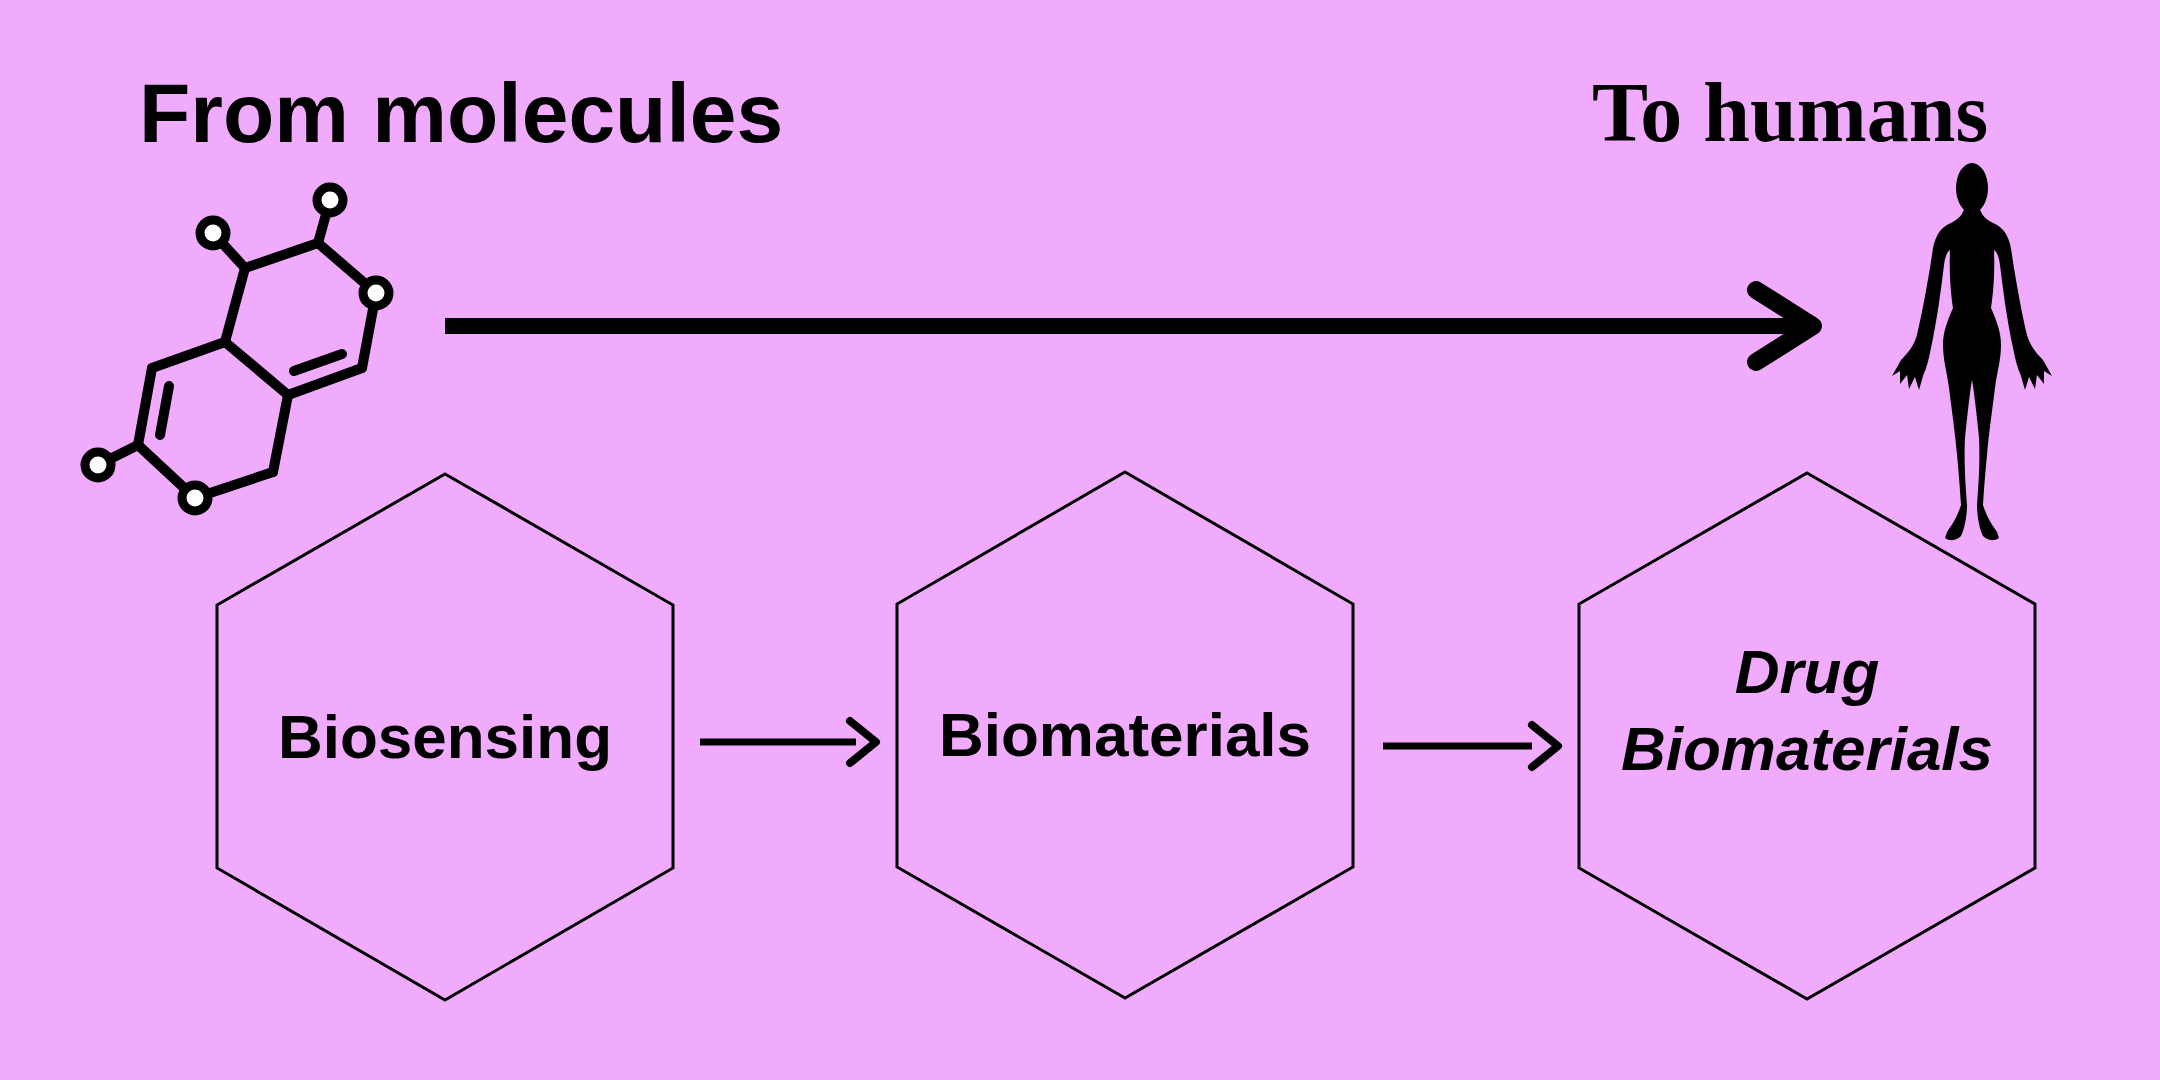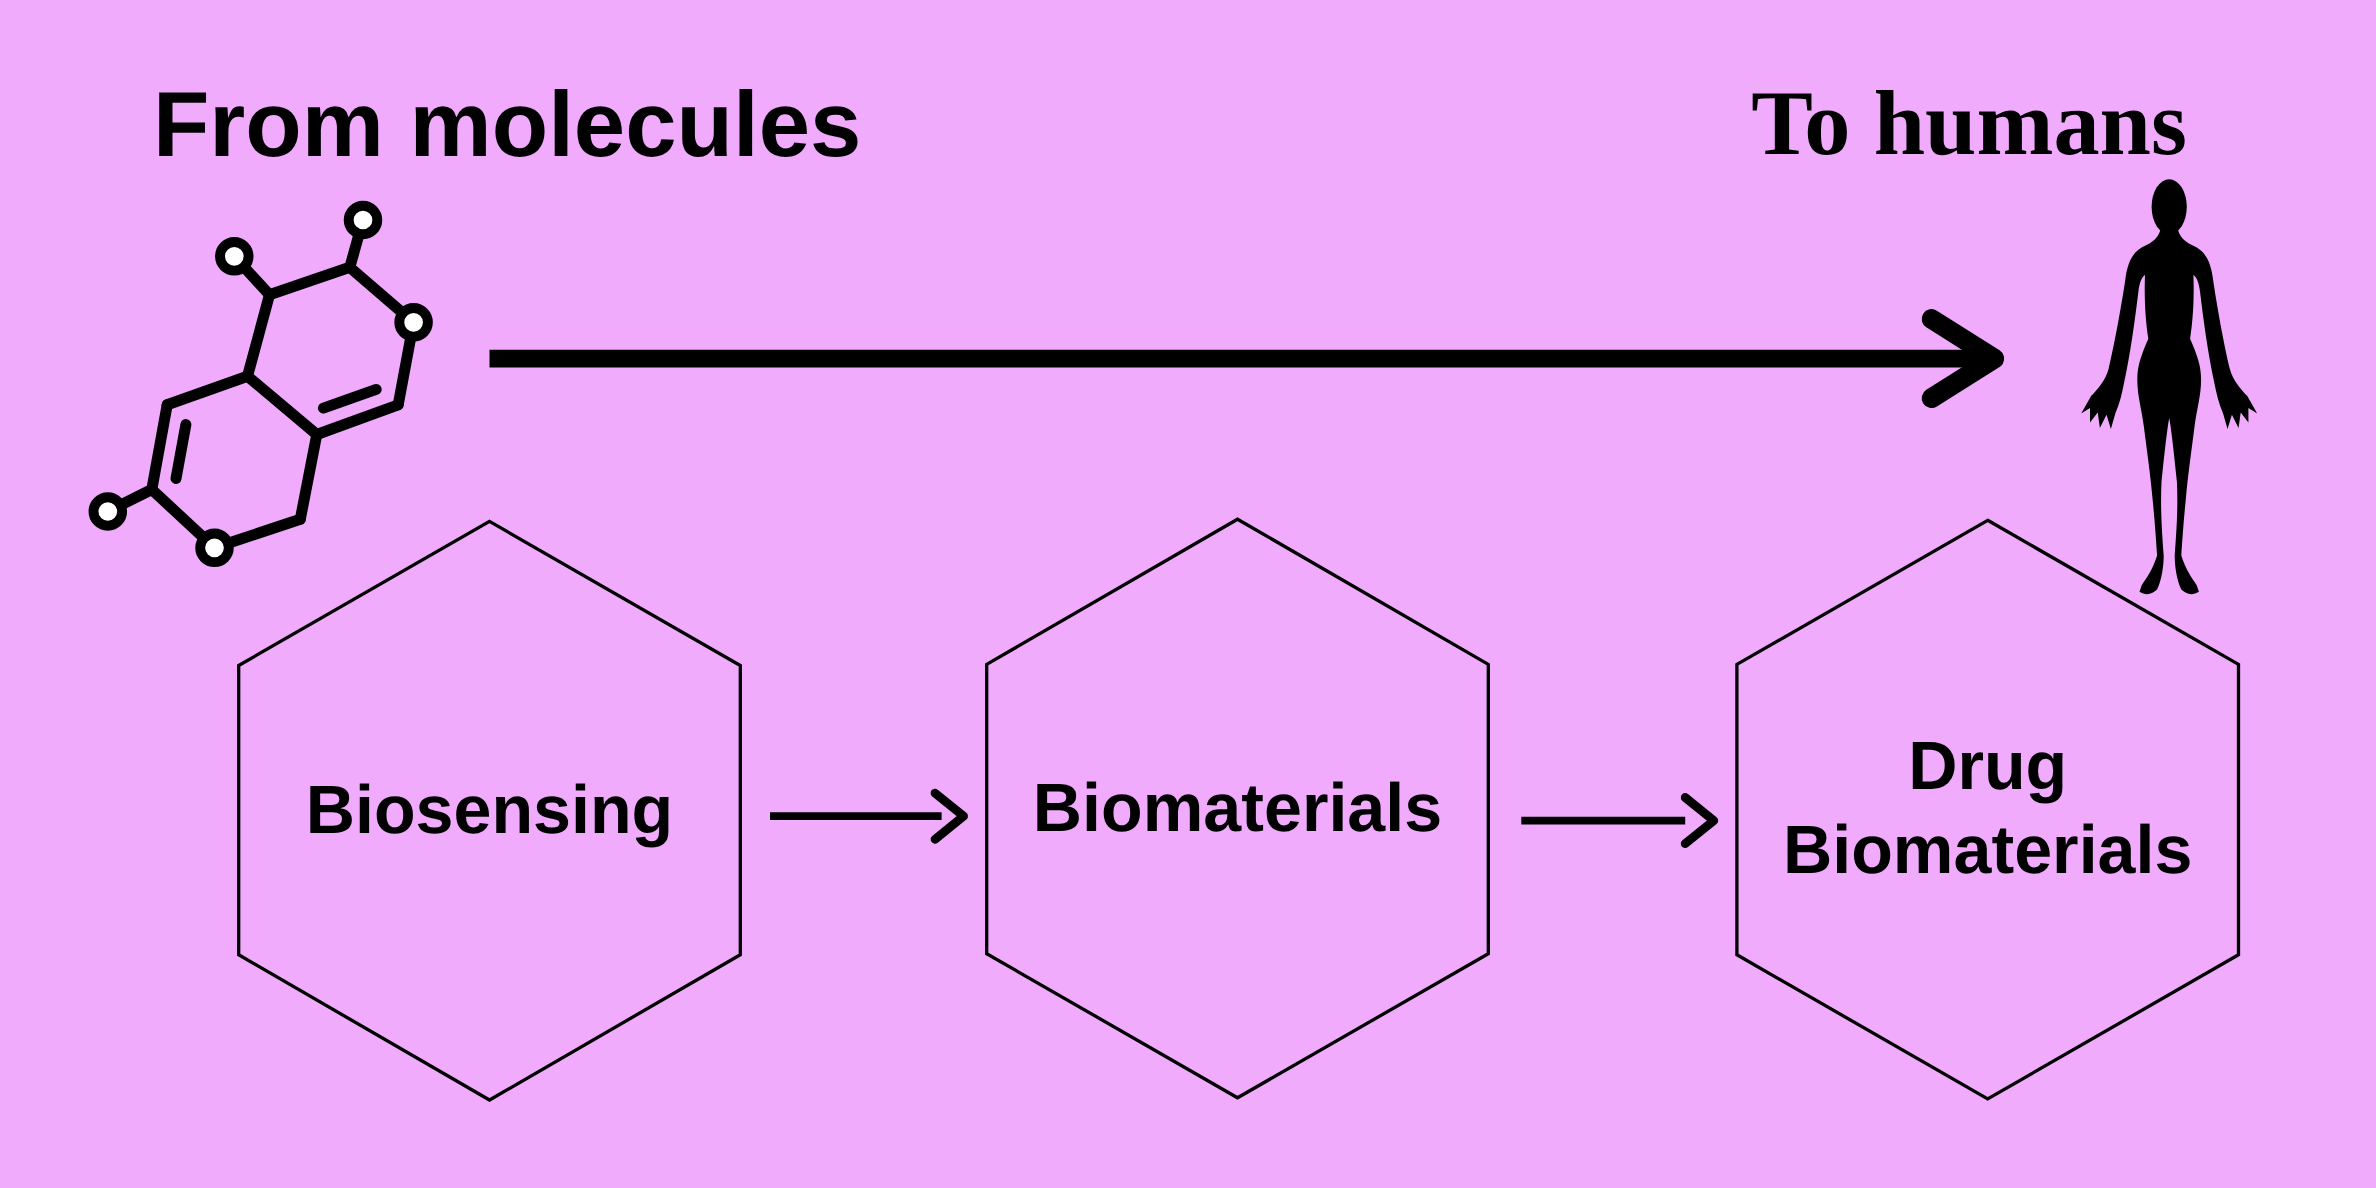--- a/index.html
+++ b/index.html
@@ -40,21 +40,21 @@
     align-items:center;
     justify-content:center;
     text-align:center;
     font-size:62px;
     font-weight:600;
     line-height:1.24;
     color:#000;
   }
   .hex-label-1{ left:217px; top:474px; width:456px; height:526px; }
   .hex-label-2{ left:897px; top:472px; width:456px; height:526px; }
-  .hex-label-3{ left:1579px; top:473px; width:456px; height:526px; }
+  .hex-label-3{ left:1579px; top:448px; width:456px; height:526px;font-style:italic; }
 </style>
 </head>
 <body>
 
 <div class="canvas">
 
   <svg class="layer" viewBox="0 0 2160 1080">
 
     <polygon points="445,474 673,605 673,868 445,1000 217,868 217,605" fill="none" stroke="#000" stroke-width="3"></polygon>
 

